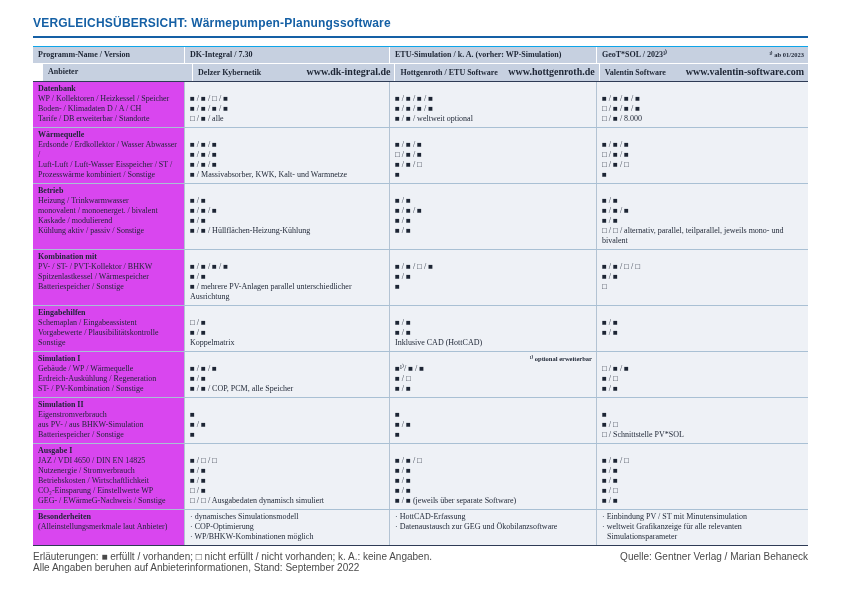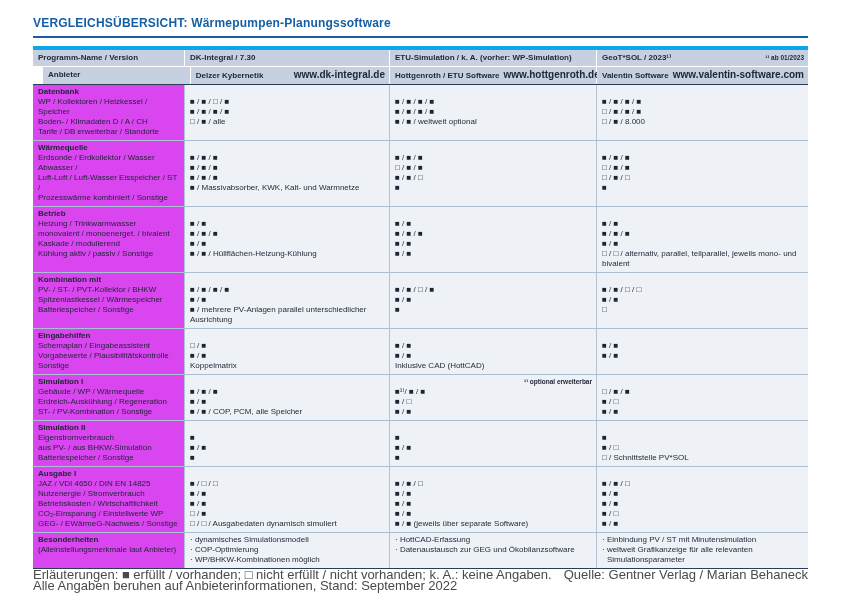--- a/index.html
+++ b/index.html
@@ -3,21 +3,21 @@
 <meta charset="utf-8">
 <style>
   html,body{margin:0;padding:0;background:#ffffff;}
   .page{
     position:relative;width:842px;height:595px;background:#ffffff;
     font-family:"Liberation Sans","DejaVu Sans",sans-serif;color:#1d2534;
     box-sizing:border-box;padding:16px 34px 0 33px;overflow:hidden;
   }
   .title{font-size:12px;font-weight:bold;color:#1560a5;letter-spacing:.2px;}
   .title-rule{height:2px;background:#1560a5;margin-top:6px;margin-bottom:8px;}
-  .table{border-top:4px solid #0ea5e9;border-bottom:1px solid #2e3b55;}
+  .table{border-top:1px solid #0ea5e9;border-bottom:1px solid #2e3b55;font-family:Liberation Serif, serif;}
   .t-row{display:flex;}
   .cell{box-sizing:border-box;padding:2px 4px 3px 5px;font-size:8px;line-height:10px;}
   .c0{width:152px;}
   .c1{width:205px;}
   .c2{width:207px;}
   .c3{width:211px;}
   .hrow .cell{background:#c6d0e0;font-weight:bold;border-right:1px solid #ffffff;padding-top:3px;padding-bottom:3px;}
   .hrow .cell:last-child{border-right:none;}
   .hrow1{border-bottom:1px solid #ffffff;}
   .hrow2{border-bottom:1px solid #2e3b55;padding-left:10px;}
@@ -28,21 +28,21 @@
   .section-row{border-bottom:1px solid #a9c0d4;}
   .section-row:last-child{border-bottom:none;}
   .section-row .cell{border-right:1px solid #b3c3d3;}
   .section-row .cell:last-child{border-right:none;}
   .label-cell{background:#d946ef;}
   .data-cell{background:#eef1f6;}
   .sec-title{font-weight:bold;}
   .label-line,.data-line{min-height:10px;}
   .cell-note{min-height:10px;text-align:right;font-size:6.5px;font-weight:bold;line-height:10px;}
   .bullets .data-line{padding-left:5px;text-indent:-5px;}
-  .footer{display:flex;justify-content:space-between;align-items:flex-start;font-size:13px;color:#4a4a4a;line-height:11px;}
+  .footer{display:flex;justify-content:space-between;align-items:flex-start;margin-top:5px;font-size:10px;color:#4a4a4a;line-height:11px;}
   .f-right{text-align:right;white-space:nowrap;}
 </style>
 </head>
 <body>
 
 <div class="page">
 
   <div class="title">VERGLEICHSÜBERSICHT: Wärmepumpen-Planungssoftware</div>
   <div class="title-rule"></div>
 

